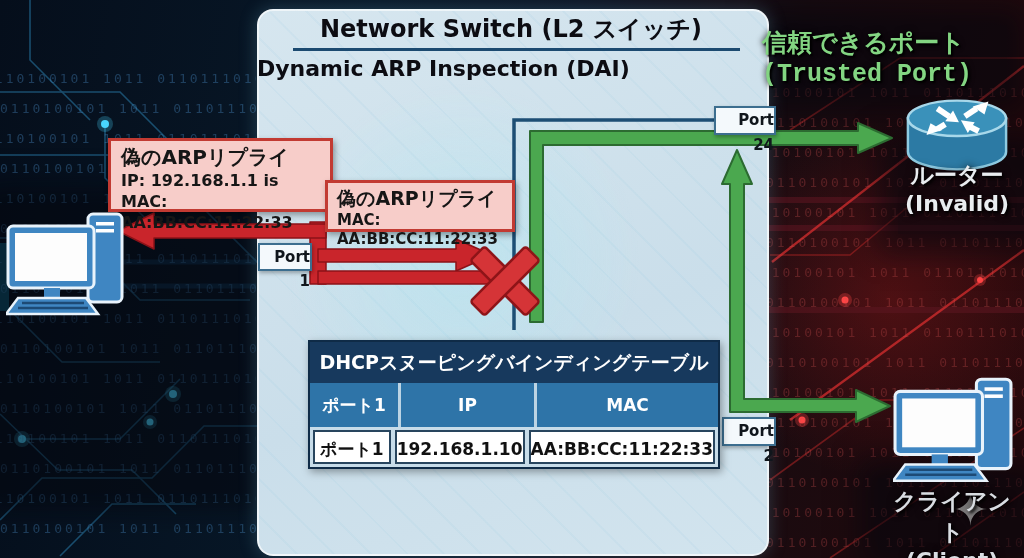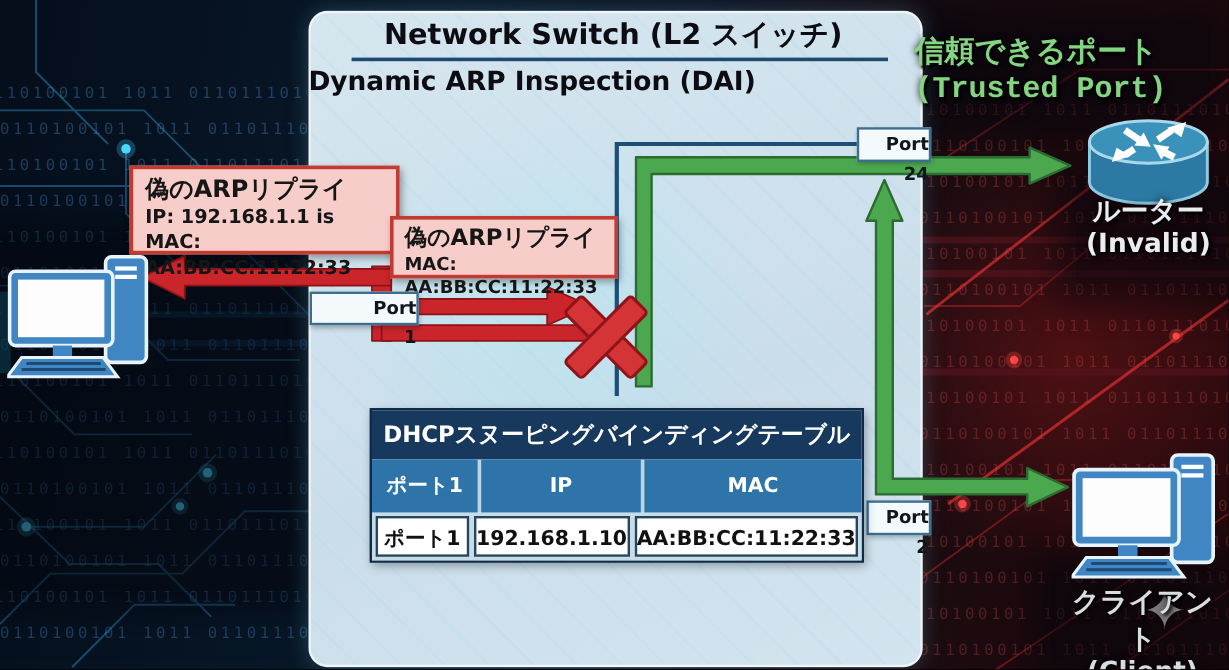--- a/index.html
+++ b/index.html
@@ -196,21 +196,21 @@
     <div style="font-size:16px;font-weight:600;line-height:21px;">IP: 192.168.1.1 is</div>
     <div style="font-size:16px;font-weight:600;line-height:21px;">MAC: AA:BB:CC:11:22:33</div>
   </div>
 
   <div class="pink-box" style="left:325px;top:180px;width:190px;height:52px;padding:3px 9px;box-sizing:border-box;">
     <div class="pink-title" style="font-size:19px;line-height:25px;">偽のARPリプライ</div>
     <div style="font-size:15px;font-weight:600;line-height:19px;">MAC: AA:BB:CC:11:22:33</div>
   </div>
 
 
-  <div class="port-tag" style="left:258px;top:243px;width:50px;height:24px;line-height:24px;padding-left:37px;">Port 1</div>
+  <div class="port-tag" style="left:258px;top:243px;width:50px;height:24px;line-height:24px;">Port 1</div>
   <div class="port-tag" style="left:714px;top:106px;width:58px;height:25px;line-height:25px;">Port 24</div>
   <div class="port-tag" style="left:722px;top:417px;width:50px;height:25px;line-height:25px;">Port 2</div>
 
 
   <div class="trusted">
     <span style="display:block;">信頼できるポート</span>
     <span style="display:block;">(Trusted Port)</span>
   </div>
 
   <div class="btable">

